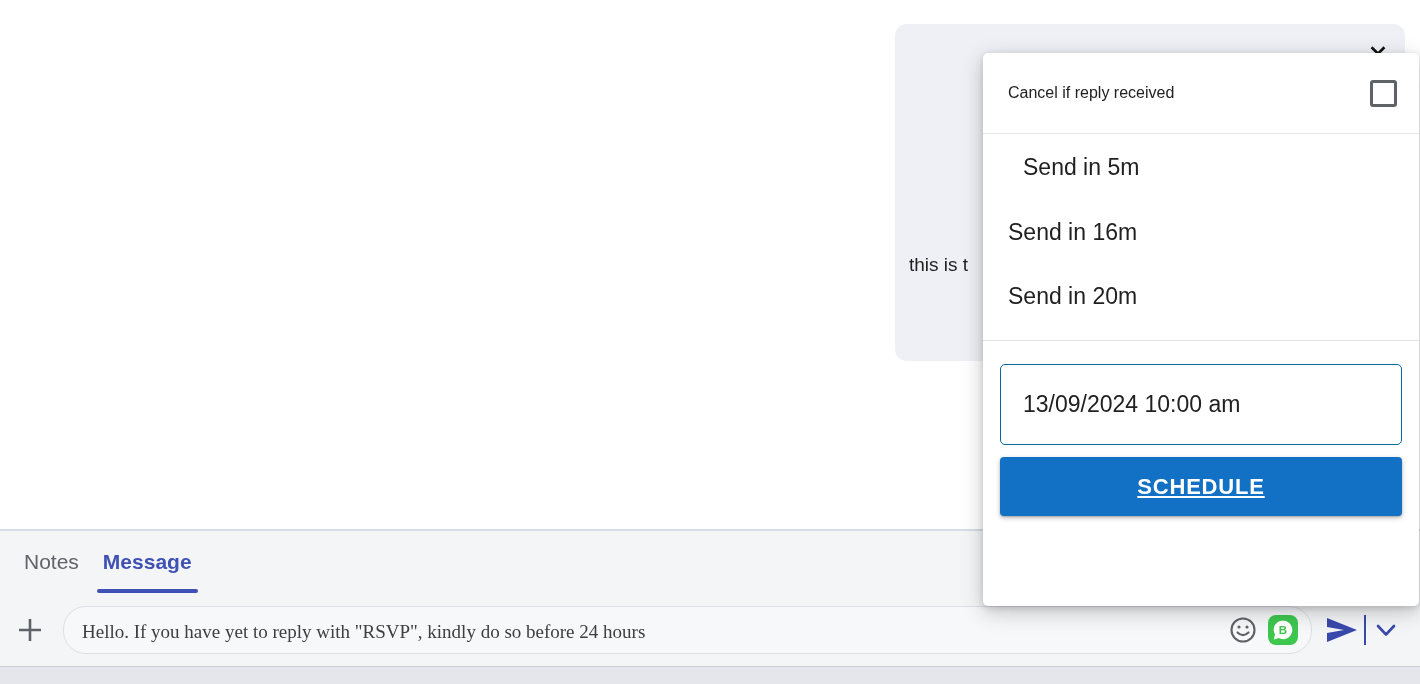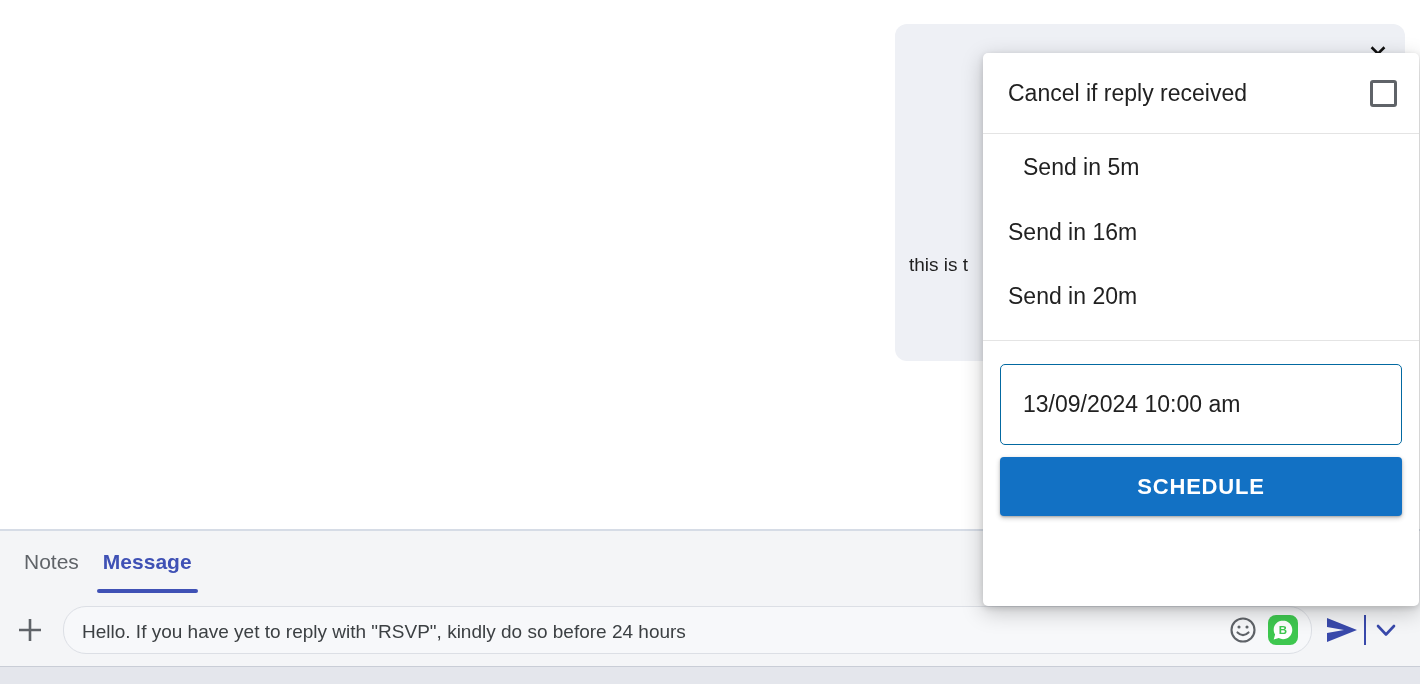--- a/index.html
+++ b/index.html
@@ -168,21 +168,21 @@
     border-radius: 23px;
     display: flex;
     align-items: center;
     overflow: hidden;
   }
   .msg-input {
     flex: 1 1 auto;
     border: none;
     outline: none;
     background: transparent;
-    font-family: Liberation Sans, sans-serif;
+    font-family: Liberation Serif, serif;
     font-size: 19px;
     color: #3c4043;
     padding: 4px 18px 0 18px;
     height: 34px;
     line-height: 44px;
   }
   .input-icons {
     flex: 0 0 auto;
     display: flex;
     align-items: center;
@@ -257,21 +257,21 @@
     height: 81px;
     display: flex;
     align-items: center;
     justify-content: space-between;
     padding: 0 22px 0 25px;
     border-bottom: 1px solid #e4e4e4;
     cursor: pointer;
     box-sizing: border-box;
   }
   .cancel-label {
-    font-size: 23px;
+    font-size: 16px;
     color: #212121;
     font-family: "Liberation Sans", sans-serif;
   }
   .checkbox {
     width: 27px;
     height: 27px;
     border: 3px solid #5f6368;
     border-radius: 3px;
     background: #ffffff;
     box-sizing: border-box;
@@ -329,20 +329,21 @@
     font-size: 22px;
     font-weight: bold;
     letter-spacing: 0.8px;
     font-family: "Liberation Sans", sans-serif;
     cursor: pointer;
     box-shadow: 0 2px 5px rgba(0,0,0,0.24), 0 1px 2px rgba(0,0,0,0.18);
     width: calc(100% - 34px);
     display: flex;
     align-items: center;
     justify-content: center;
+    text-decoration: underline;
   }
 </style>
 </head>
 <body>
 
 <div class="app">
 
   <div class="conversation">
 
     <div class="msg-bubble">

